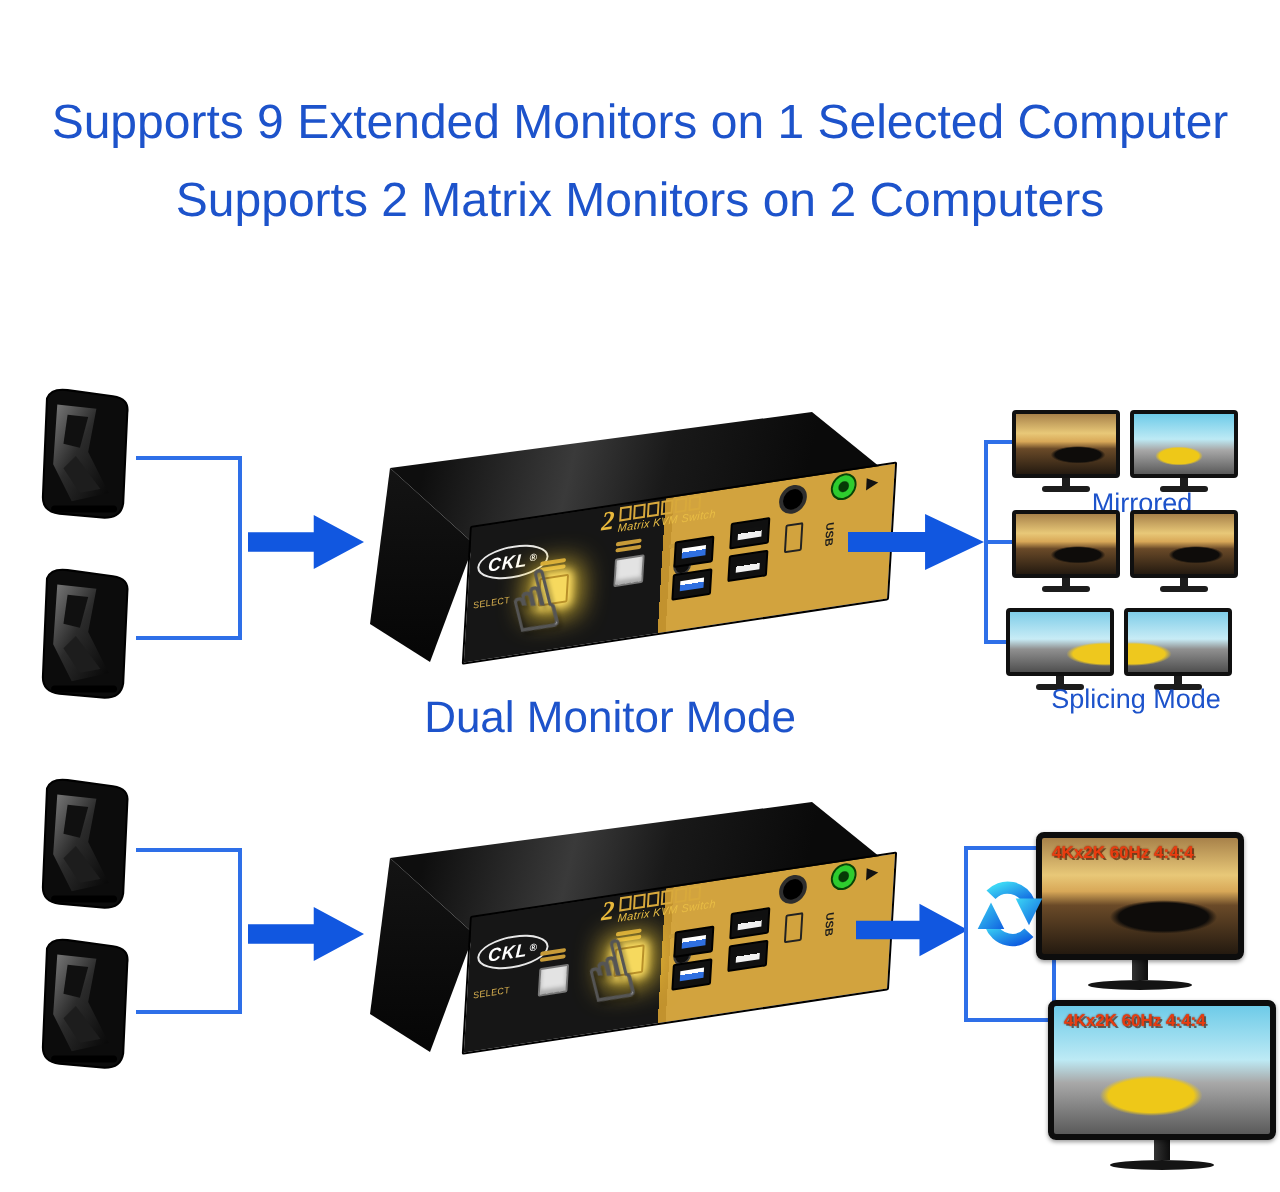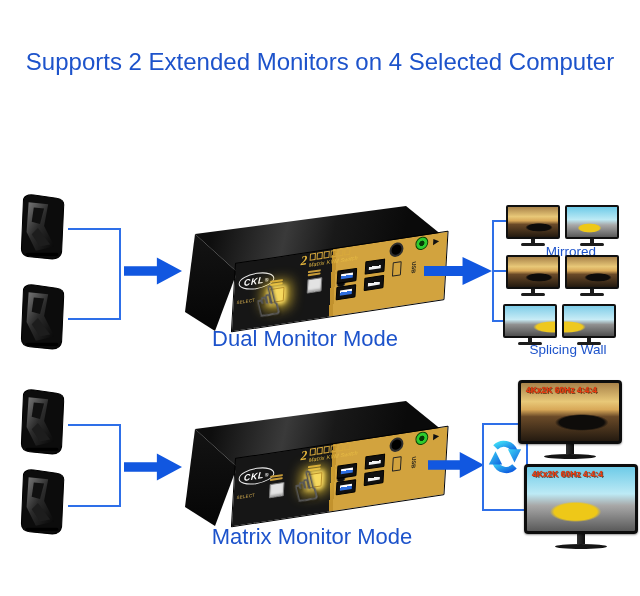--- a/index.html
+++ b/index.html
@@ -84,21 +84,21 @@
   
   .mon-s{position:absolute;width:54px;}
   .mon-s .scr{height:30px;border:2px solid #101010;border-radius:2px;}
   .mon-s .neck{width:4px;height:4px;background:#1c1c1c;margin:0 auto;}
   .mon-s .base{width:24px;height:3px;background:#1c1c1c;border-radius:2px;margin:0 auto;}
   .pair{position:absolute;display:flex;gap:5px;}
   .out-label{position:absolute;color:#1d53cb;font-size:13.5px;text-align:center;width:130px;}
 
   .mon-b{position:absolute;}
   .mon-b .scr{position:relative;border:3px solid #0d0d0d;border-radius:4px;
-     box-shadow:0 1px 2px rgba(0,0,0,.4);}
+     box-shadow:0 1px 2px rgba(0,0,0,.4);margin-top:36px;}
   .mon-b .neck{width:8px;height:10px;background:linear-gradient(90deg,#333,#0d0d0d);margin:0 auto;}
   .mon-b .base{width:52px;height:5px;background:#141414;border-radius:50%;margin:0 auto;}
   .overlay4k{position:absolute;left:5px;top:2px;font-size:8.5px;font-weight:bold;color:#e83c10;
      text-shadow:0 0 1px #7a1c00, 1px 1px 0 rgba(60,20,0,.6);white-space:nowrap;}
 
   .sc-sunset{background:
      radial-gradient(ellipse 38% 20% at 62% 68%, #0e0c0a 0 60%, rgba(0,0,0,0) 72%),
      linear-gradient(180deg,#a8824a 0%,#e8c878 32%,#d8a858 46%,#6a4a28 58%,#241a10 100%);}
   .sc-cyan{background:
      radial-gradient(ellipse 36% 24% at 45% 70%, #eec818 0 55%, rgba(0,0,0,0) 66%),
@@ -137,21 +137,22 @@
     </g>
     <g id="arrow-shape">
       <polygon points="0,10 34,10 34,1 60,15 34,29 34,20 0,20" fill="#1157e0"></polygon>
     </g>
   </defs>
 </svg>
 
 <div class="stage">
 
   <div class="title">
-    <div>Supports 2 Extended Monitors on 4 Selected Computer</div>
+    <div>Supports 9 Extended Monitors on 1 Selected Computer</div>
+    <div>Supports 2 Matrix Monitors on 2 Computers</div>
   </div>
 
   <svg class="tower" style="left:12px;top:193px" viewBox="0 0 54 68">
       <use href="#tower-shape"></use>
     </svg>
   <svg class="tower" style="left:12px;top:283px" viewBox="0 0 54 68">
       <use href="#tower-shape"></use>
     </svg>
 
   <div class="ln ln-h" style="left:68px;top:228px;width:53px"></div>
@@ -219,21 +220,21 @@
           <span class="port white">
             <i></i>
           </span>
         </span>
       <span class="phone-icon"></span>
       <span class="usb-label">USB</span>
     </div>
     <div class="hand">☝</div>
   </div>
 
-  <div class="mode-label" style="left:155px;top:326px">Dual Monitor Mode</div>
+  <div class="mode-label" style="left:155px;top:346px">Dual Monitor Mode</div>
 
   <div class="arrow" style="left:424px;top:256px;width:68px;height:30px">
     <svg viewBox="0 0 60 30" preserveAspectRatio="none">
         <use href="#arrow-shape"></use>
       </svg>
   </div>
   <div class="ln ln-v" style="left:492px;top:221px;height:100px"></div>
   <div class="ln ln-h" style="left:492px;top:220px;width:14px"></div>
   <div class="ln ln-h" style="left:492px;top:270px;width:14px"></div>
   <div class="ln ln-h" style="left:492px;top:320px;width:14px"></div>
@@ -270,21 +271,21 @@
         <div class="scr sc-split-l"></div>
         <div class="neck"></div>
         <div class="base"></div>
       </div>
     <div class="mon-s" style="position:relative">
         <div class="scr sc-split-r"></div>
         <div class="neck"></div>
         <div class="base"></div>
       </div>
   </div>
-  <div class="out-label" style="left:503px;top:342px">Splicing Wall</div>
+  <div class="out-label" style="left:503px;top:342px">Splicing Mode</div>
 
   <svg class="tower" style="left:12px;top:388px" viewBox="0 0 54 68">
       <use href="#tower-shape"></use>
     </svg>
   <svg class="tower" style="left:12px;top:468px" viewBox="0 0 54 68">
       <use href="#tower-shape"></use>
     </svg>
 
   <div class="ln ln-h" style="left:68px;top:424px;width:53px"></div>
   <div class="ln ln-h" style="left:68px;top:505px;width:53px"></div>
@@ -351,21 +352,20 @@
           <span class="port white">
             <i></i>
           </span>
         </span>
       <span class="phone-icon"></span>
       <span class="usb-label">USB</span>
     </div>
     <div class="hand">☝</div>
   </div>
 
-  <div class="mode-label" style="left:162px;top:524px">Matrix Monitor Mode</div>
 
   <div class="arrow" style="left:428px;top:451px;width:56px;height:28px">
     <svg viewBox="0 0 60 30" preserveAspectRatio="none">
         <use href="#arrow-shape"></use>
       </svg>
   </div>
 
   <div class="jbox" style="left:482px;top:423px;width:42px;height:84px"></div>
   <div class="swap-icon">
     <svg viewBox="0 0 40 44">

